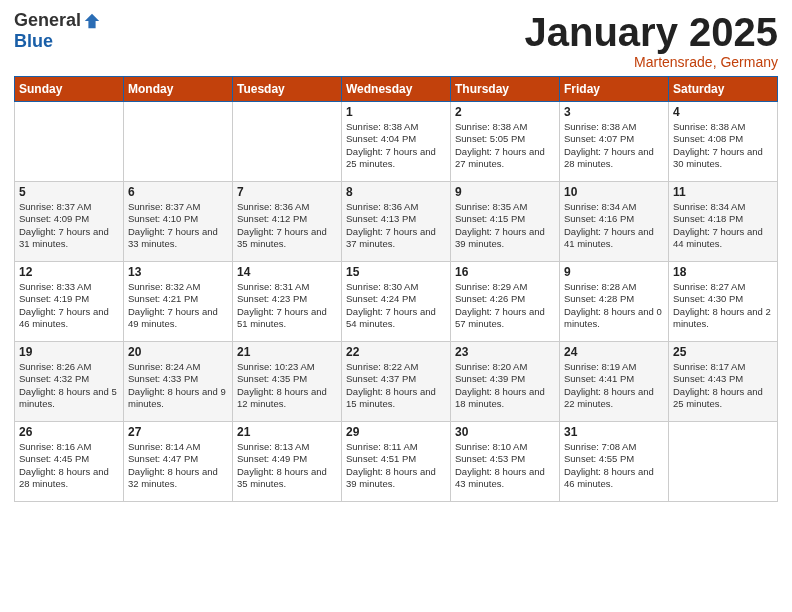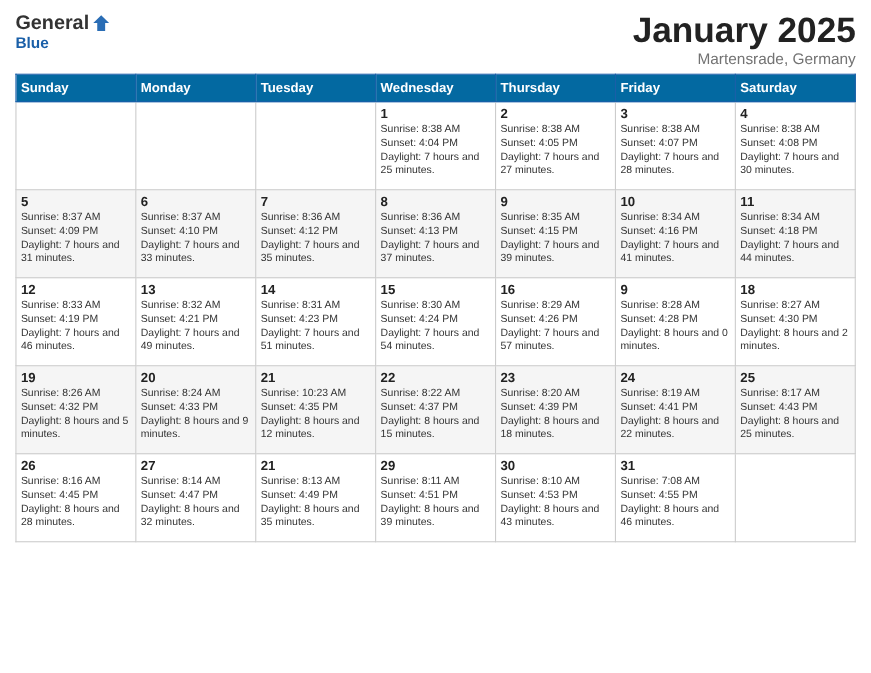--- a/index.html
+++ b/index.html
@@ -24,49 +24,49 @@
     .logo {
       display: flex;
       align-items: center;
     }
     .logo-general {
       font-size: 18px;
       font-weight: bold;
       color: #333;
     }
     .logo-blue {
-      font-size: 14px;
+      font-size: 18px;
       font-weight: bold;
       color: #1a5fa8;
     }
     .logo-icon {
       width: 18px;
       height: 18px;
       margin-left: 2px;
     }
     .title-block {
       text-align: right;
     }
     .month-title {
-      font-size: 32px;
+      font-size: 40px;
       font-weight: bold;
       color: #222;
       line-height: 1.1;
     }
     .location {
       font-size: 14px;
-      color: #737373;
+      color: #c2410c;
     }
     .calendar {
       width: 100%;
       border-collapse: collapse;
       table-layout: fixed;
     }
     .calendar thead th {
-      background: #0369a1;
+      background: #c2410c;
       color: #fff;
       font-size: 12px;
       font-weight: bold;
       padding: 5px 4px;
       text-align: left;
       border: 1px solid #1a5fa8;
     }
     .calendar tbody td {
       border: 1px solid #ccc;
       vertical-align: top;
@@ -138,21 +138,21 @@
           <td>
             <span class="day-num">1</span>
             <div class="day-info">Sunrise: 8:38 AM
 Sunset: 4:04 PM
 Daylight: 7 hours
 and 25 minutes.</div>
           </td>
           <td>
             <span class="day-num">2</span>
             <div class="day-info">Sunrise: 8:38 AM
-Sunset: 4:05 PM
+Sunset: 5:05 PM
 Daylight: 7 hours
 and 27 minutes.</div>
           </td>
           <td>
             <span class="day-num">3</span>
             <div class="day-info">Sunrise: 8:38 AM
 Sunset: 4:07 PM
 Daylight: 7 hours
 and 28 minutes.</div>
           </td>

